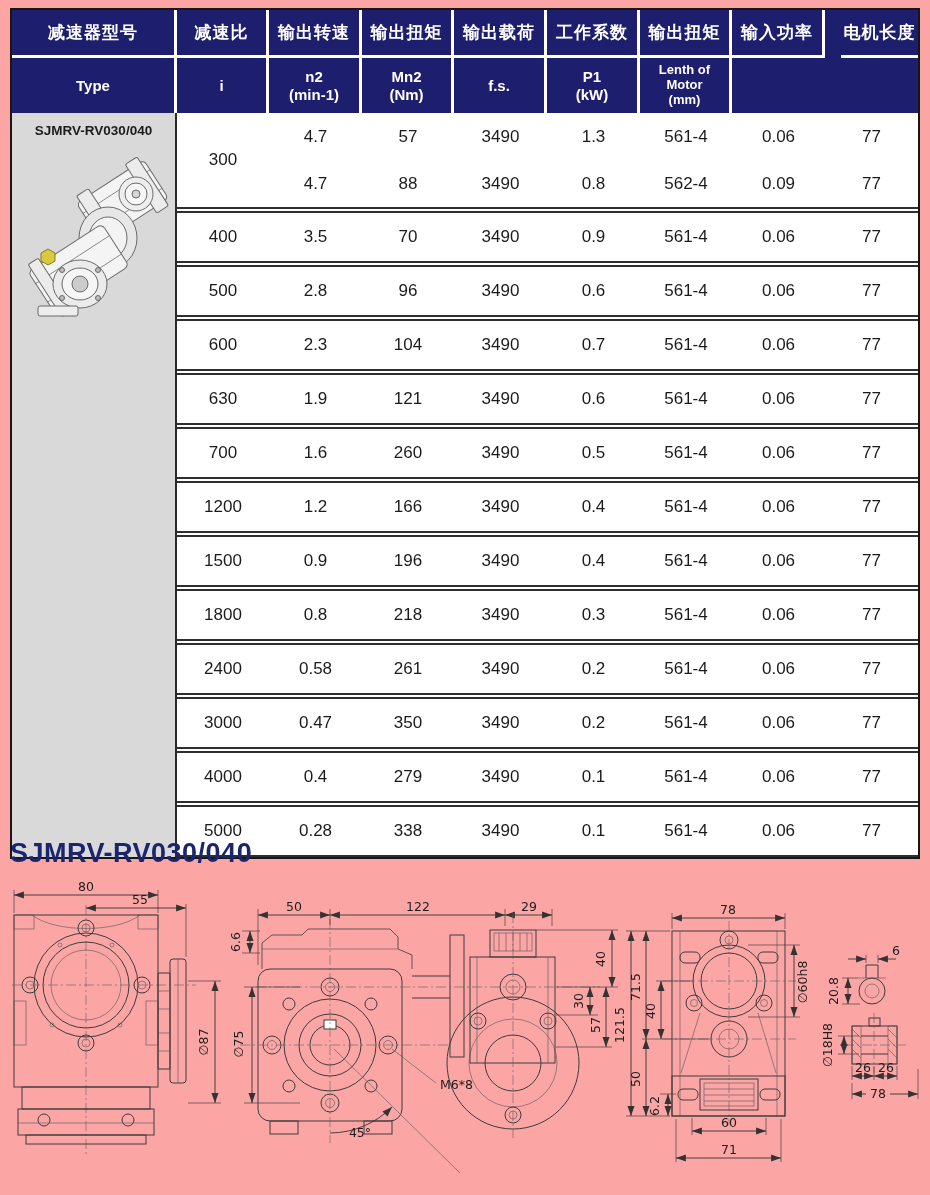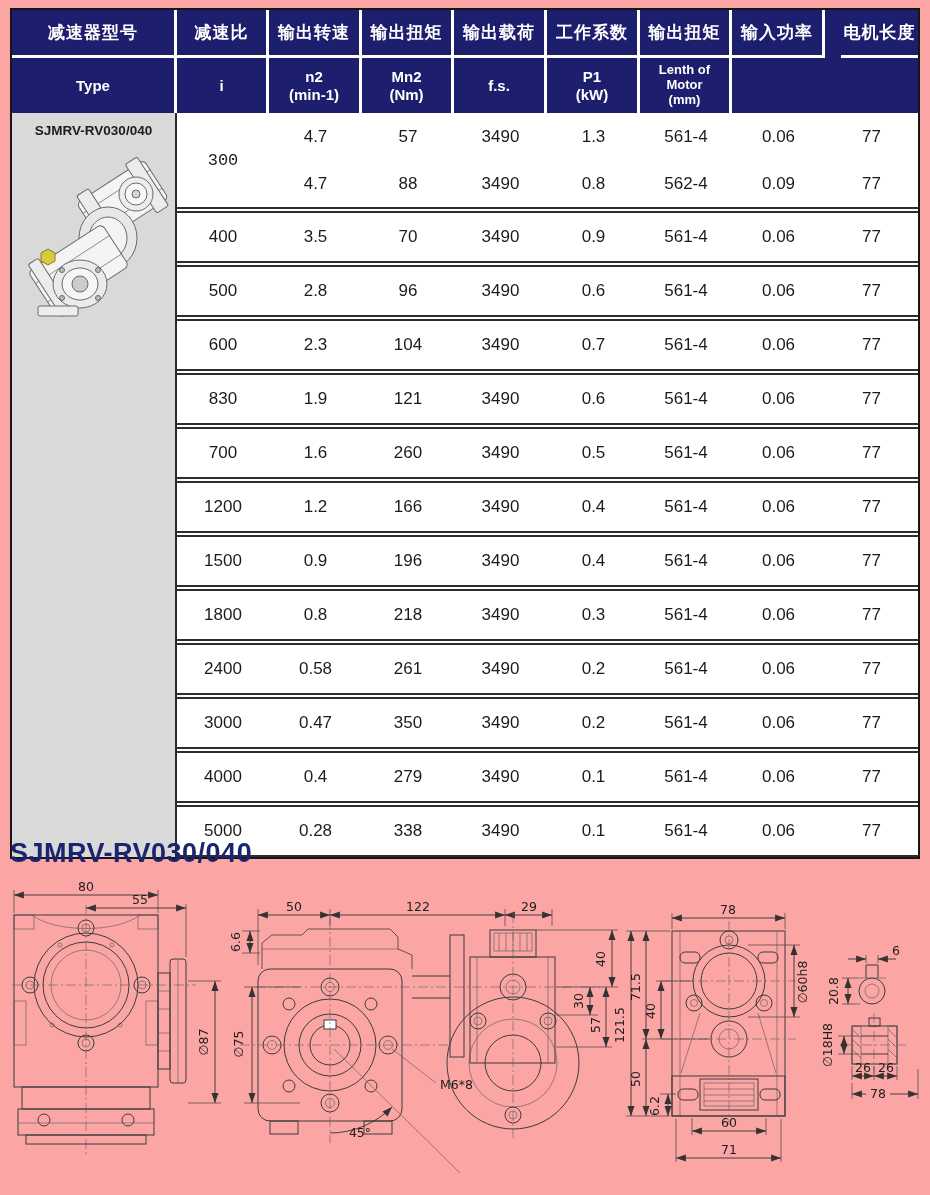--- a/index.html
+++ b/index.html
@@ -22,21 +22,21 @@
   .hrow2.small-en{font-size:13px;}
   .spec-body{display:flex;background:#fff;}
   .type-cell{width:165px;background:var(--type-col-bg);border-right:2px solid #2a2a2a;display:flex;flex-direction:column;align-items:center;padding-top:10px;}
   .model-label{font-size:13.5px;font-weight:bold;color:#1c1c1c;letter-spacing:0;}
   .rows{flex:1;display:flex;flex-direction:column;}
   .row{display:grid;grid-template-columns:92px 93px 92px 93px 93px 92px 93px 1fr;align-items:center;height:52px;margin-top:2px;border-top:2px solid var(--line);border-bottom:2px solid var(--line);background:#fff;}
   .row:first-child{margin-top:0;border-top:none;}
   .row.group{height:96px;grid-template-rows:1fr 1fr;}
   .cell{text-align:center;font-size:17px;color:#1b1b1b;}
   .i-cell{font-size:17px;}
-  .span2{grid-row:span 2;font-family:Liberation Mono, monospace;}
+  .span2{grid-row:span 2;}
 
   
   .section-title{position:absolute;left:10px;top:838px;font-size:27px;font-weight:bold;color:var(--title-color);letter-spacing:0.5px;}
 
   
   .drawings{position:absolute;left:0;top:873px;}
   .ln{fill:none;stroke:#3c3c3c;stroke-width:1;}
   .thin{fill:none;stroke:#565656;stroke-width:0.6;}
   .cl{fill:none;stroke:#606060;stroke-width:0.6;stroke-dasharray:10 3 2 3;}
   .dim{fill:none;stroke:#333;stroke-width:0.9;}
@@ -184,21 +184,21 @@
             <div class="cell i-cell">600</div>
             <div class="cell">2.3</div>
             <div class="cell">104</div>
             <div class="cell">3490</div>
             <div class="cell">0.7</div>
             <div class="cell">561-4</div>
             <div class="cell">0.06</div>
             <div class="cell">77</div>
           </div>
           <div class="row">
-            <div class="cell i-cell">830</div>
+            <div class="cell i-cell">630</div>
             <div class="cell">1.9</div>
             <div class="cell">121</div>
             <div class="cell">3490</div>
             <div class="cell">0.6</div>
             <div class="cell">561-4</div>
             <div class="cell">0.06</div>
             <div class="cell">77</div>
           </div>
           <div class="row">
             <div class="cell i-cell">700</div>

